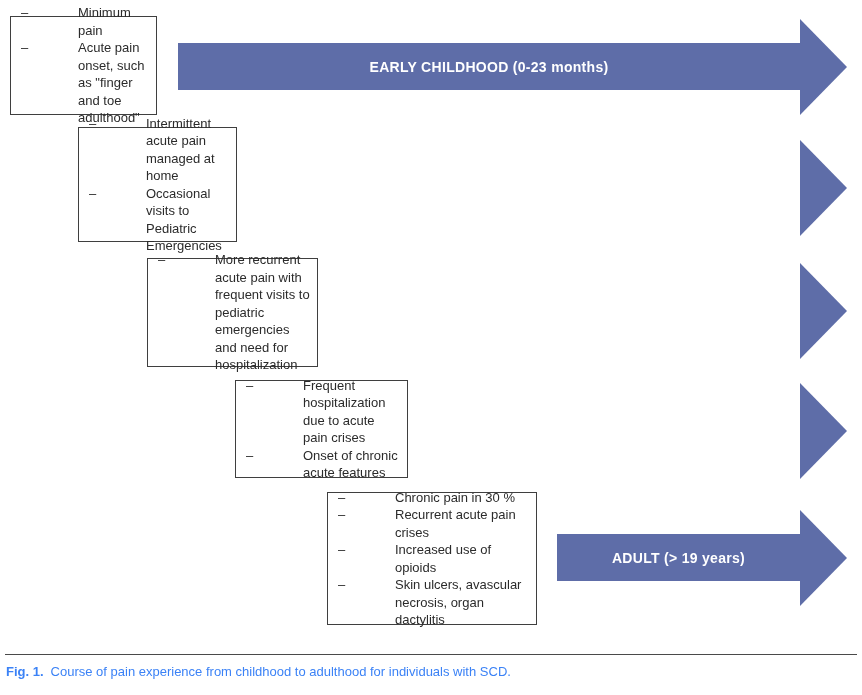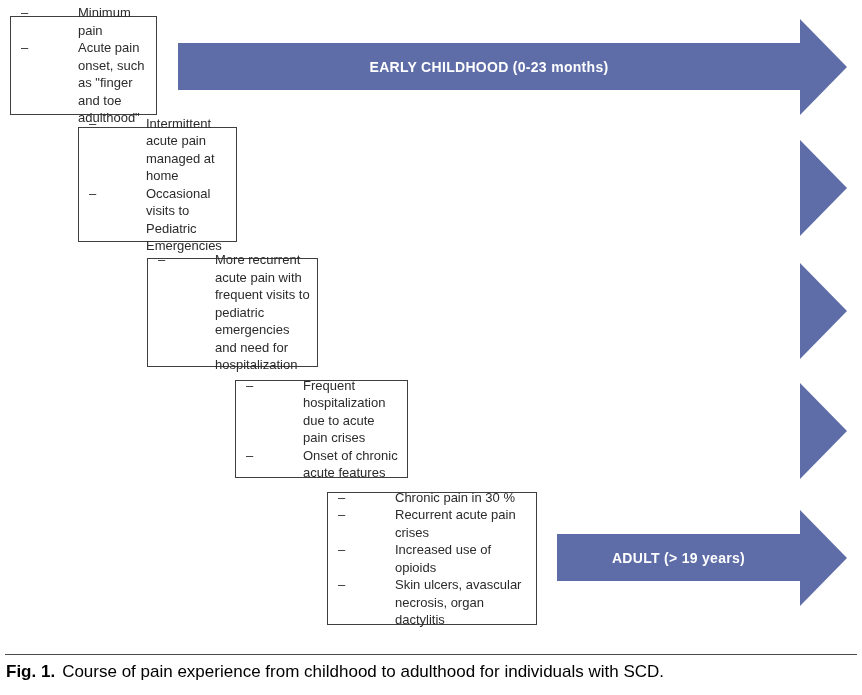--- a/index.html
+++ b/index.html
@@ -59,22 +59,22 @@
     right: 5px;
     top: 654px;
     height: 0;
     border-top: 1.5px solid #4a4a4a;
   }
   .caption {
     position: absolute;
     left: 6px;
     top: 663px;
     width: 850px;
-    color: #000000;
-    font-size: 17px;
+    color: #3b82f6;
+    font-size: 13px;
     line-height: 17px;
   }
   .caption .fig-label { font-weight: bold; margin-right: 7px; }
 </style>
 </head>
 <body>
 
 <div class="figure-canvas">
 
   <div class="note-box" style="left:10px; top:16px; width:147px; height:99px;">

